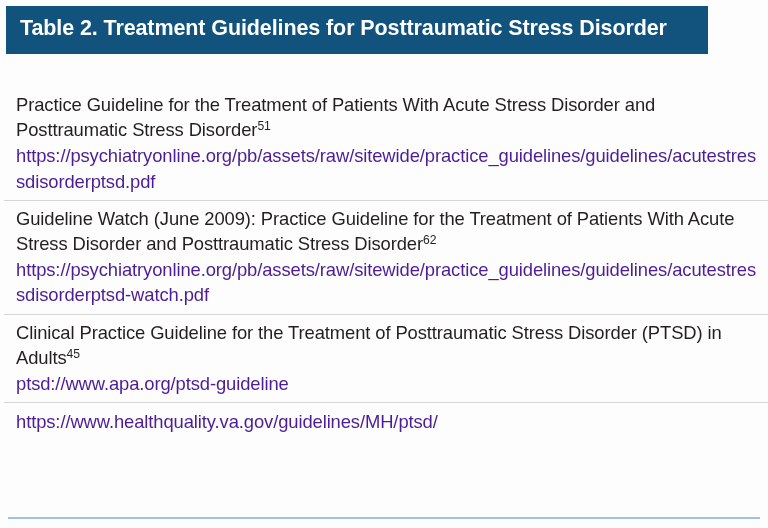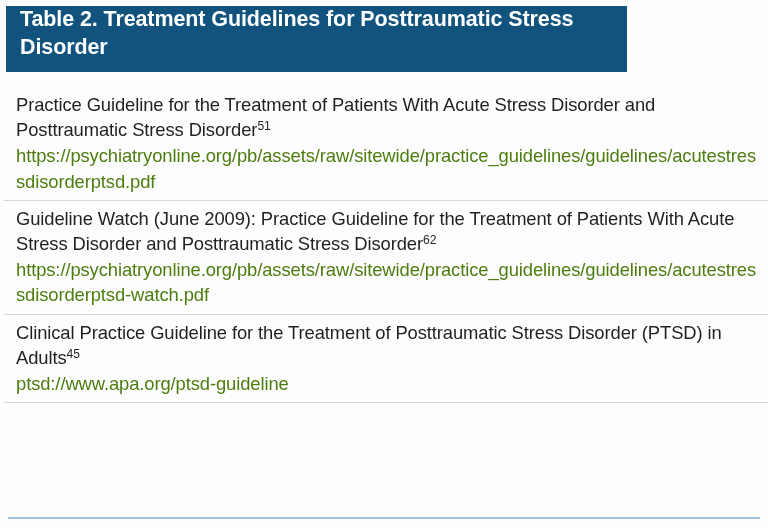--- a/index.html
+++ b/index.html
@@ -20,24 +20,24 @@
     height: 528px;
     background: #fdfdfd;
     box-sizing: border-box;
     overflow: hidden;
   }
   
   .table-header {
     position: absolute;
     left: 6px;
     top: 6px;
-    width: 621px;
+    width: 702px;
     box-sizing: border-box;
     background: #12537e;
-    padding: 0 14px 11px 14px;
+    padding: 9px 14px 11px 14px;
   }
   .table-header-title {
     color: #ffffff;
     font-size: 21.5px;
     font-weight: bold;
     line-height: 1.28;
     letter-spacing: -0.1px;
     white-space: pre-line;
   }
   
@@ -63,21 +63,21 @@
     line-height: 1.37;
     letter-spacing: -0.1px;
   }
   .guideline-title sup {
     font-size: 0.66em;
     line-height: 0;
     vertical-align: 0.48em;
   }
   .guideline-url {
     display: block;
-    color: #4d7c0f;
+    color: #4c1d95;
     font-size: 18.4px;
     line-height: 1.37;
     letter-spacing: -0.1px;
     text-decoration: none;
     word-break: break-all;
     margin-top: 1px;
   }
   .table-bottom-rule {
     position: absolute;
     left: 8px;
@@ -113,19 +113,20 @@
     </div>
 
     <div class="table-row">
       <div class="guideline-title">
         <span>Clinical Practice Guideline for the Treatment of Posttraumatic Stress Disorder (PTSD) in Adults</span><sup>45</sup>
       </div>
       <a class="guideline-url" href="#">ptsd://www.apa.org/ptsd-guideline</a>
     </div>
 
     <div class="table-row">
+      <a class="guideline-url" href="#">https://www.healthquality.va.gov/guidelines/MH/ptsd/</a>
     </div>
 
   </div>
 
   <div class="table-bottom-rule"></div>
 
 </div>
 
 </body></html>

